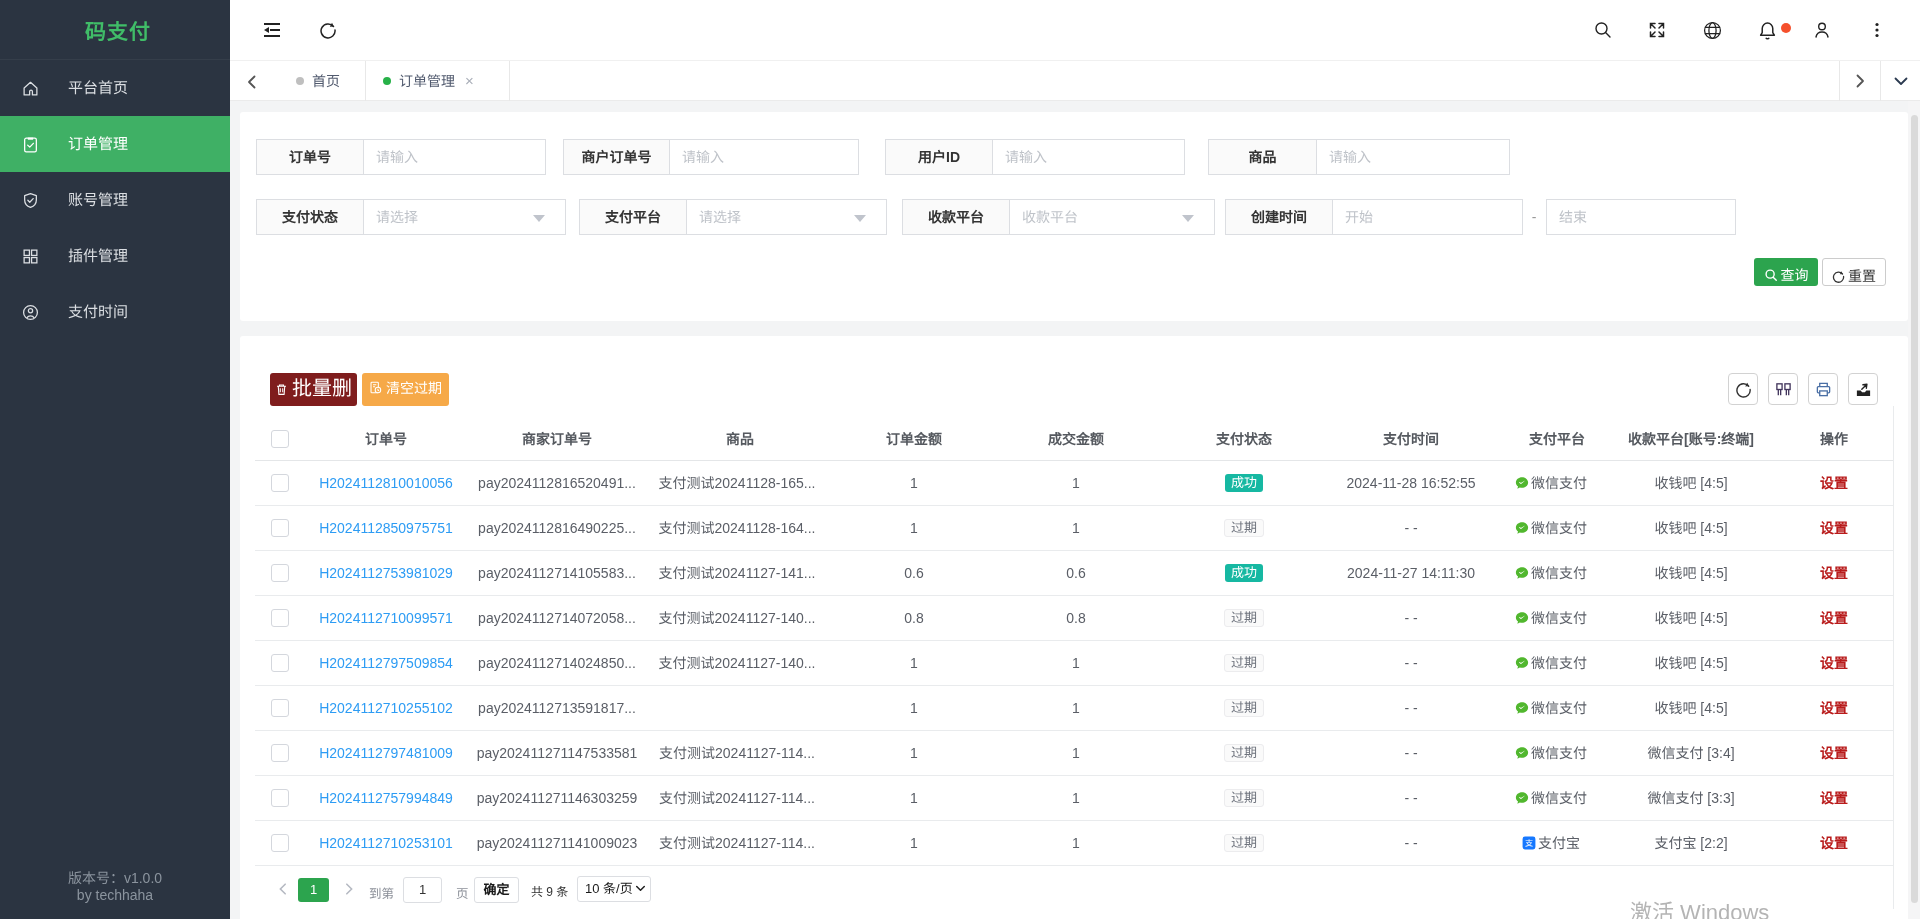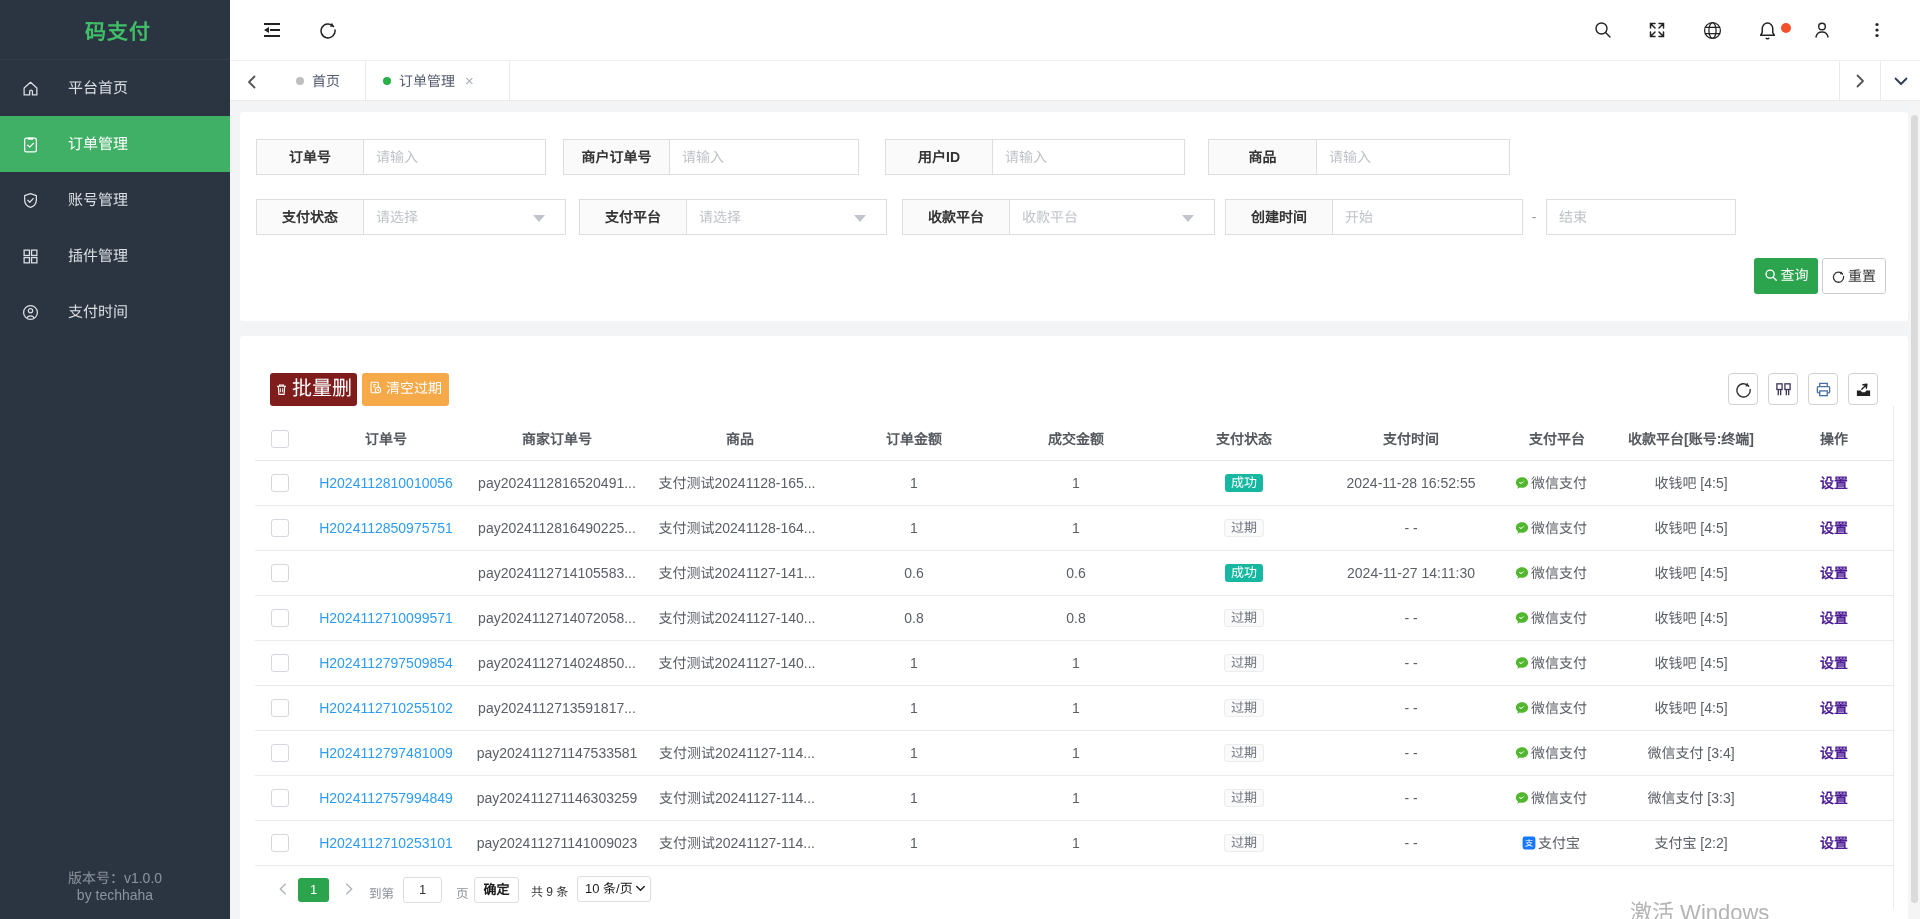--- a/index.html
+++ b/index.html
@@ -22,30 +22,30 @@
 .tab { position:absolute; top:0; height:40px; line-height:40px; border-right:1px solid #e8e8e8; text-align:left; color:#515a6e; font-size:14px; }
 .dot { display:inline-block; width:8px; height:8px; border-radius:50%; background:#bfbfbf; margin-right:8px; vertical-align:1px;}
 .dot.g { background:#27b148; }
 
 #fcard { position:absolute; left:240px; top:112px; width:1668px; height:209px; background:#fff; border-radius:3px; }
 #tcard { position:absolute; left:240px; top:336px; width:1668px; height:583px; background:#fff; border-radius:3px 3px 0 0; }
 
 .flabel { position:absolute; height:36px; line-height:34px; background:#fafafa; border:1px solid #dcdee2; text-align:center; font-weight:bold; color:#333; z-index:2;}
 .finput { position:absolute; height:36px; line-height:34px; background:#fff; border:1px solid #dcdee2; border-left:none; color:#bfc3c9; padding-left:12px; }
 .fsel::after { content:""; position:absolute; right:20px; top:15px; border-left:6px solid transparent; border-right:6px solid transparent; border-top:7px solid #c0c4cc; }
-.btn { position:absolute; height:36px; line-height:34px; text-align:center; border-radius:3px; font-size:14px; cursor:default;}
+.btn { position:absolute; height:28px; line-height:34px; text-align:center; border-radius:3px; font-size:14px; cursor:default;}
 
 .ckb { position:absolute; width:18px; height:18px; border:1px solid #d4d7dd; border-radius:3px; background:#fff; }
 .trow { position:absolute; left:255px; width:1639px; height:45px; border-bottom:1px solid #e9ebed; }
 .cell { position:absolute; top:0; height:45px; line-height:45px; text-align:center; color:#5a5e66; white-space:nowrap; overflow:visible;}
 .cell.link { color:#2d9cf4; }
 .hcell { position:absolute; top:0; height:44px; line-height:44px; text-align:center; font-weight:bold; color:#55595f; white-space:nowrap;}
 .badge-ok { display:inline-block; background:#16b8a2; color:#fff; border-radius:3px; height:18px; line-height:18px; padding:0 6px; font-size:13px; vertical-align:1px;}
 .badge-exp { display:inline-block; background:#fafafa; border:1px solid #ececee; color:#6e737d; border-radius:3px; height:18px; line-height:16px; padding:0 6px; font-size:13px; vertical-align:1px;}
-.teal-link { color:#4c1d95; font-weight:bold; }
+.teal-link { color:#b91c1c; font-weight:bold; }
 .sqbtn { position:absolute; width:30px; height:32px; border:1px solid #d2d2d2; border-radius:4px; background:#fff; top:37px; }
 .sqbtn svg { position:absolute; left:6px; top:7px; }
 
 .pg { position:absolute; font-size:13px; color:#666; }
 
 #sbtrack { position:absolute; left:1908px; top:101px; width:12px; height:818px; background:#f5f5f6; }
 #sbthumb { position:absolute; left:1911px; top:115px; width:7px; height:788px; background:#dadada; border-radius:4px; }
 #watermark { position:absolute; left:1630px; top:864px; color:#9b9b9b; opacity:.75; z-index:9;margin-top:36px;}
 </style>
 </head>
@@ -243,20 +243,21 @@
     <div class="cell " style="left:1066px;width:180px">- -</div>
     <div class="cell " style="left:1226px;width:140px"><svg width="14" height="14" viewBox="0 0 24 24" style="vertical-align:-2px;margin-right:2px">
         <path fill="#51b72e" d="M12 2C6.2 2 1.5 6 1.5 11c0 2.8 1.4 5.2 3.7 6.9L4 22l4.4-2.2c1.1.3 2.3.5 3.6.5 5.8 0 10.5-4 10.5-9.1S17.8 2 12 2z"></path>
         <path fill="#fff" d="M7.2 11.4l2.8 2.1c.3.2.7.2 1-.1l6-5.1c.3-.2-.2-.5-.5-.3l-5.8 3.5c-.3.2-.7.2-1 0l-1.9-1.1c-.4-.2-1 .1-.6 1z"></path>
       </svg><span>微信支付</span></div>
     <div class="cell " style="left:1356px;width:160px">收钱吧 [4:5]</div>
     <div class="cell " style="left:1539px;width:80px"><span class="teal-link">设置</span></div>
   </div>
 <div class="trow" style="top:550.5px">
     <span class="ckb" style="left:16px;top:13px"></span>
+    <div class="cell link" style="left:46px;width:170px">H2024112753981029</div>
     <div class="cell " style="left:202px;width:200px">pay2024112714105583...</div>
     <div class="cell " style="left:392px;width:180px">支付测试20241127-141...</div>
     <div class="cell " style="left:599px;width:120px">0.6</div>
     <div class="cell " style="left:761px;width:120px">0.6</div>
     <div class="cell st" style="left:929px;width:120px"><span class="badge-ok">成功</span></div>
     <div class="cell " style="left:1066px;width:180px">2024-11-27 14:11:30</div>
     <div class="cell " style="left:1226px;width:140px"><svg width="14" height="14" viewBox="0 0 24 24" style="vertical-align:-2px;margin-right:2px">
         <path fill="#51b72e" d="M12 2C6.2 2 1.5 6 1.5 11c0 2.8 1.4 5.2 3.7 6.9L4 22l4.4-2.2c1.1.3 2.3.5 3.6.5 5.8 0 10.5-4 10.5-9.1S17.8 2 12 2z"></path>
         <path fill="#fff" d="M7.2 11.4l2.8 2.1c.3.2.7.2 1-.1l6-5.1c.3-.2-.2-.5-.5-.3l-5.8 3.5c-.3.2-.7.2-1 0l-1.9-1.1c-.4-.2-1 .1-.6 1z"></path>
       </svg><span>微信支付</span></div>

